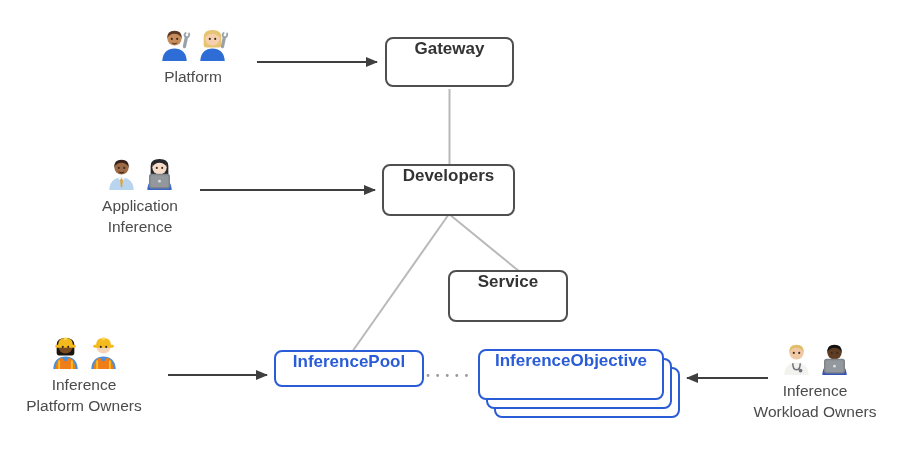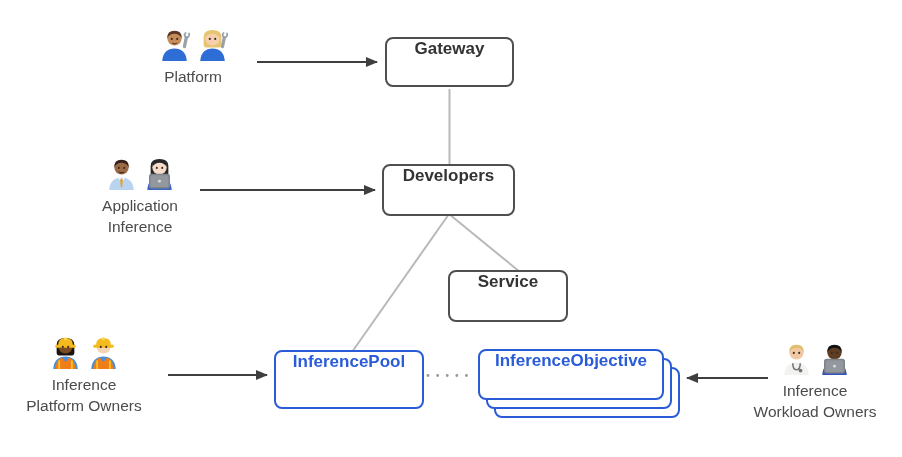--- a/index.html
+++ b/index.html
@@ -55,21 +55,21 @@
   </div>
 
   <div class="node" style="left:382px;top:164px;width:133px;height:52px;">
     <span>Developers</span>
   </div>
 
   <div class="node" style="left:448px;top:270px;width:120px;height:52px;">
     <span>Service</span>
   </div>
 
-  <div class="node blue" style="left:274px;top:350px;width:150px;height:59px;">
+  <div class="node blue" style="left:274px;top:350px;width:150px;height:37px;">
     <span>InferencePool</span>
   </div>
 
   <div class="stack" style="left:478px;top:349px;width:202px;height:69px;">
     <div class="node blue layer" style="left:16px;top:18px;"></div>
     <div class="node blue layer" style="left:8px;top:9px;"></div>
     <div class="node blue layer" style="left:0;top:0;">
       <span>InferenceObjective</span>
     </div>
   </div>

